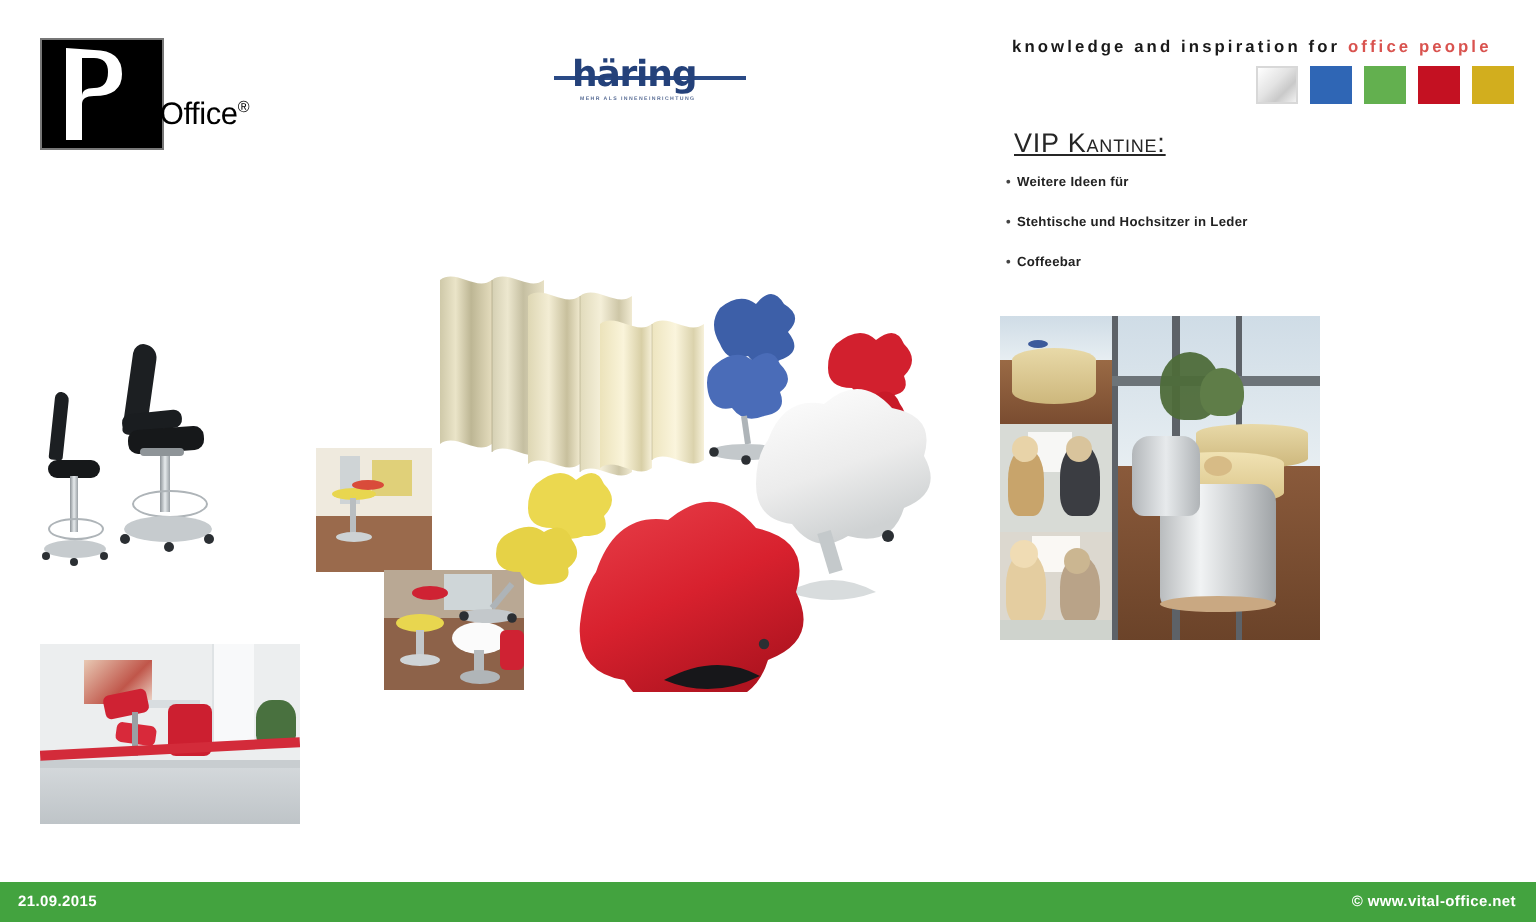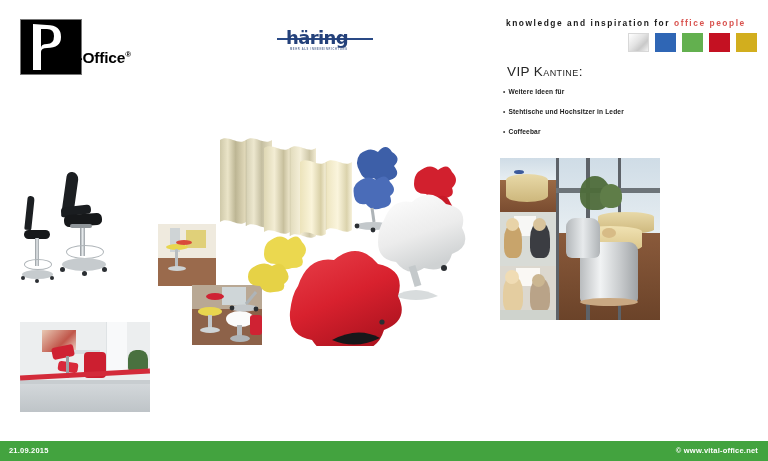--- a/index.html
+++ b/index.html
@@ -3,38 +3,38 @@
 <meta charset="utf-8">
 <style>
   html,body{margin:0;padding:0;background:#ffffff;}
   body{width:768px;height:461px;overflow:hidden;font-family:"Liberation Sans",sans-serif;}
   .slide{position:relative;width:768px;height:461px;background:#fff;overflow:hidden;}
 
   
   .logo-wrap{position:absolute;left:20px;top:19px;width:96px;height:56px;}
   .logo-box{position:absolute;left:0;top:0;width:62px;height:56px;background:#000;border:1px solid #777;box-sizing:border-box;}
   .logo-curve{position:absolute;left:7px;top:3px;width:50px;height:50px;}
-  .logo-text{position:absolute;left:26px;top:30px;font-size:15.5px;font-weight:700;color:#000;letter-spacing:-0.2px;white-space:nowrap;}
+  .logo-text{position:absolute;left:26px;top:30px;font-size:15.5px;font-weight:400;color:#000;letter-spacing:-0.2px;white-space:nowrap;}
   .logo-text .reg{font-size:8px;vertical-align:super;}
 
   
   .haering{position:absolute;left:277px;top:28px;width:96px;height:26px;}
   .haering-bar{position:absolute;left:0;top:10px;width:96px;height:1.6px;background:#2a4a86;}
   .haering-word{position:absolute;left:9px;top:0px;font-family:"DejaVu Sans",sans-serif;font-size:18px;font-weight:700;color:#24417a;letter-spacing:-0.6px;line-height:19px;}
   .haering-sub{position:absolute;left:13px;top:20px;font-size:2.6px;letter-spacing:0.7px;color:#5a6e96;white-space:nowrap;font-weight:700;}
 
   
   .tagline{position:absolute;left:506px;top:18px;font-size:8.4px;font-weight:700;letter-spacing:1.55px;color:#1a1a1a;white-space:nowrap;}
   .tagline .accent{color:#d9534f;}
   .swatches{position:absolute;left:628px;top:33px;display:flex;gap:6px;}
   .sw{width:21px;height:19px;}
   .sw.silver{background:linear-gradient(135deg,#ffffff 0%,#e3e3e3 45%,#c9c9c9 70%,#f2f2f2 100%);border:1px solid #d8d8d8;box-sizing:border-box;}
 
   
-  .panel-title{position:absolute;left:507px;top:64px;font-size:13.5px;color:#262626;letter-spacing:0.4px;font-variant:small-caps;}
+  .panel-title{position:absolute;left:507px;top:64px;font-size:13.5px;color:#262626;letter-spacing:0.4px;font-variant:small-caps;text-decoration:underline;}
   .bullets{position:absolute;left:503px;top:88px;width:250px;}
   .bullet{font-size:6.6px;font-weight:700;color:#222;letter-spacing:0.15px;margin-bottom:13px;white-space:nowrap;}
   .bullet .dot{color:#444;margin-right:3px;}
 
   
   .collage{position:absolute;left:500px;top:158px;width:160px;height:162px;}
   .collage .big{position:absolute;left:56px;top:0;width:104px;height:162px;overflow:hidden;background:#b9c3c8;}
   .collage .th{position:absolute;left:0;width:56px;height:54px;overflow:hidden;}
   .collage .th1{top:0;background:#9fb0b9;}
   .collage .th2{top:54px;background:#c2c7c4;}

